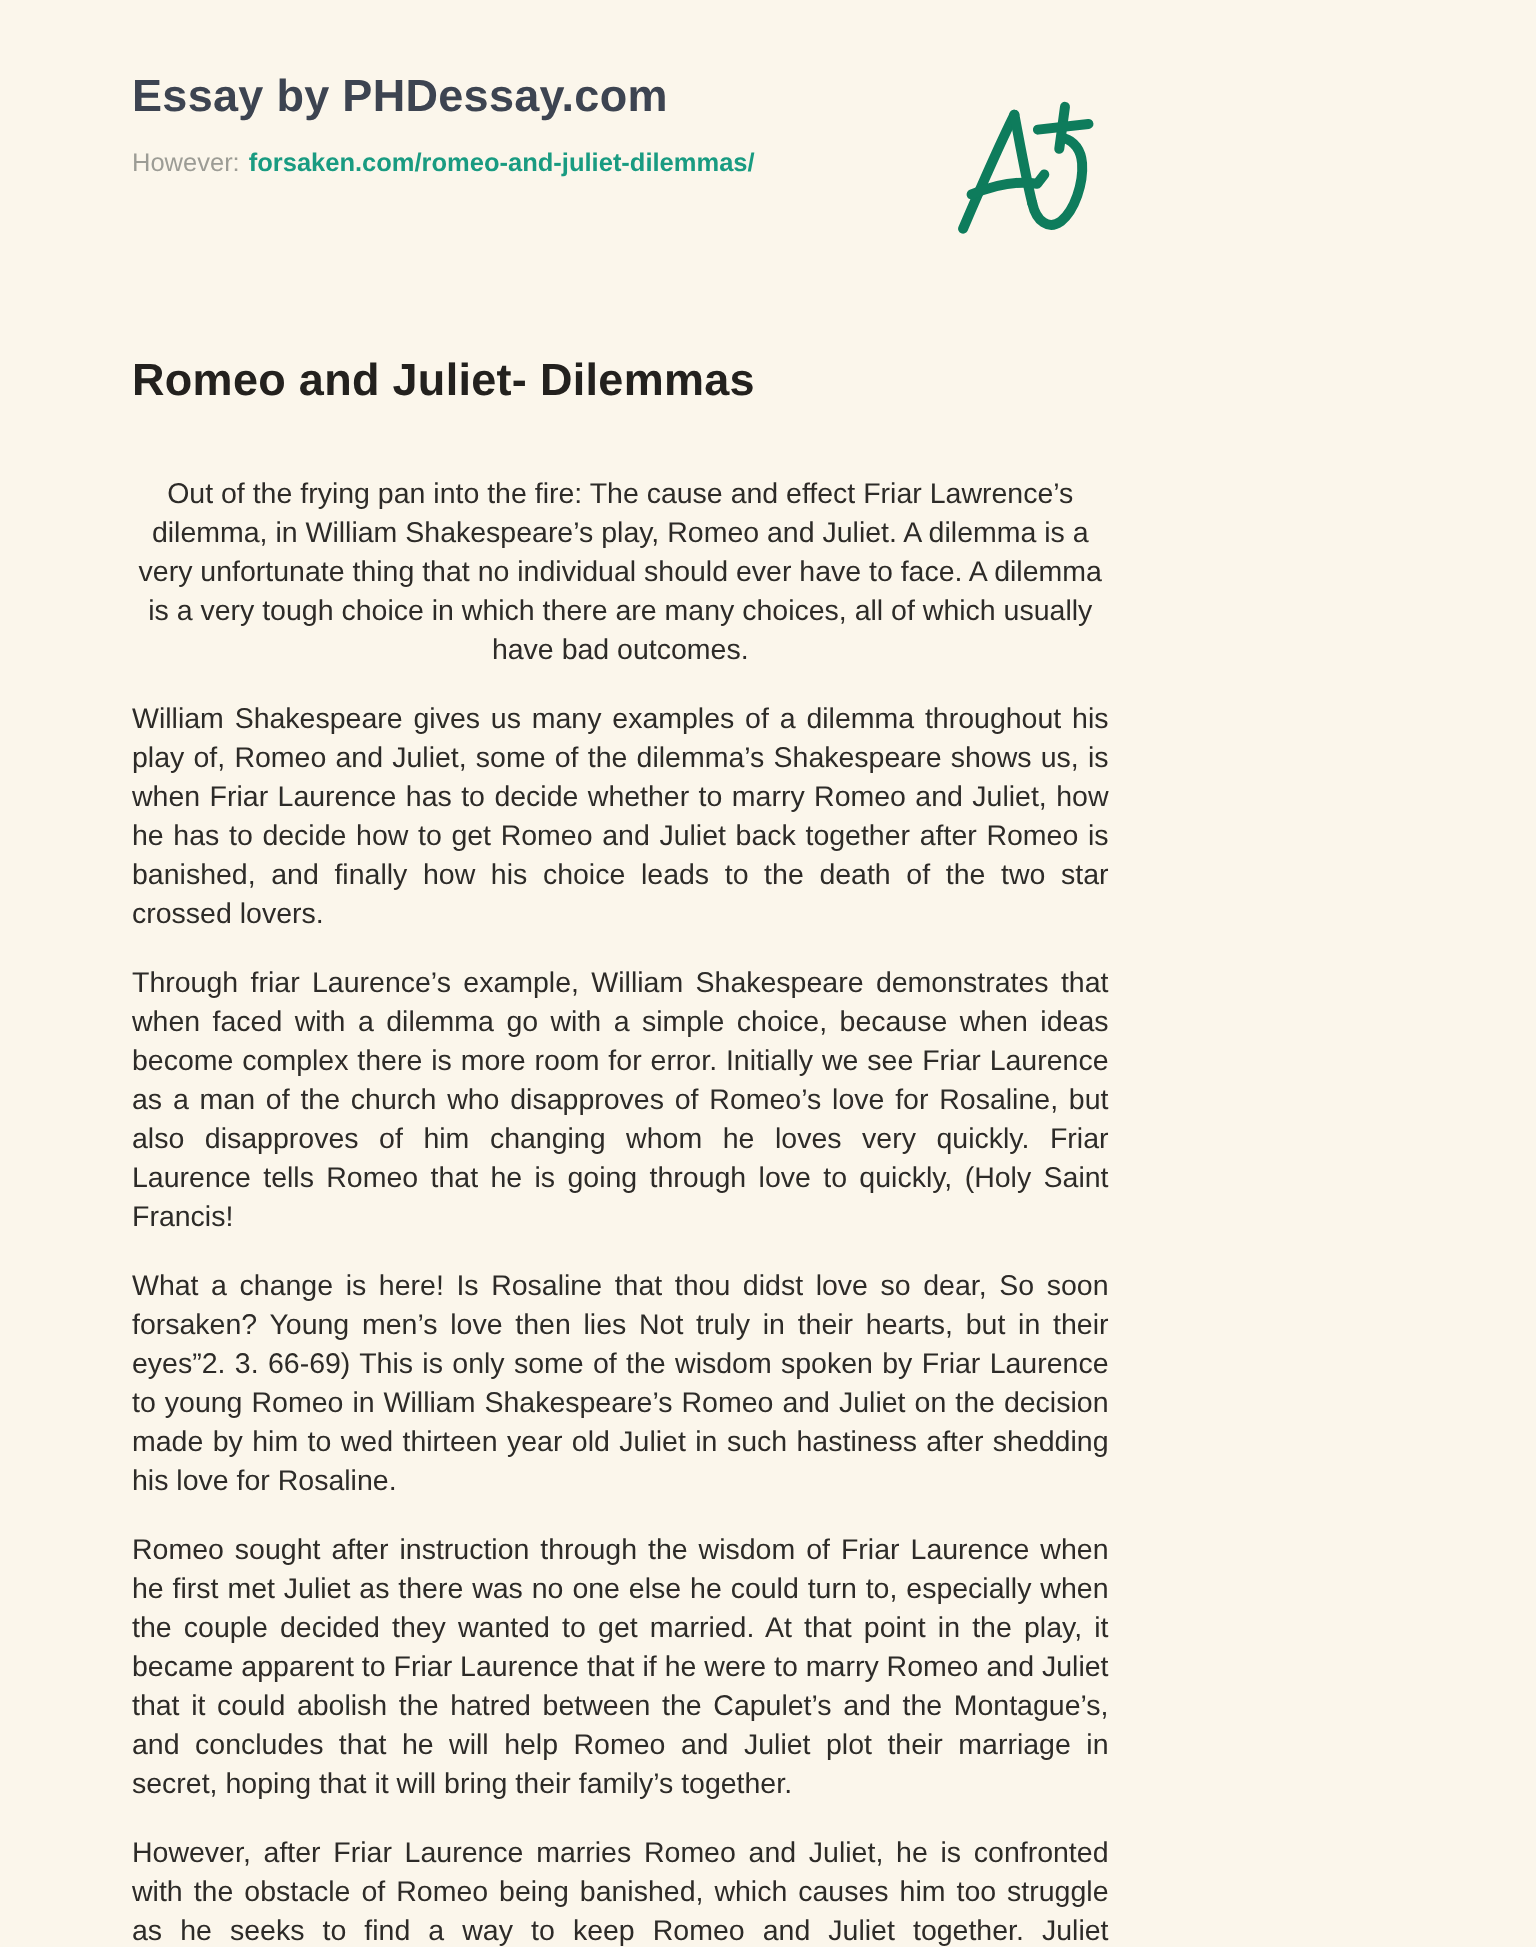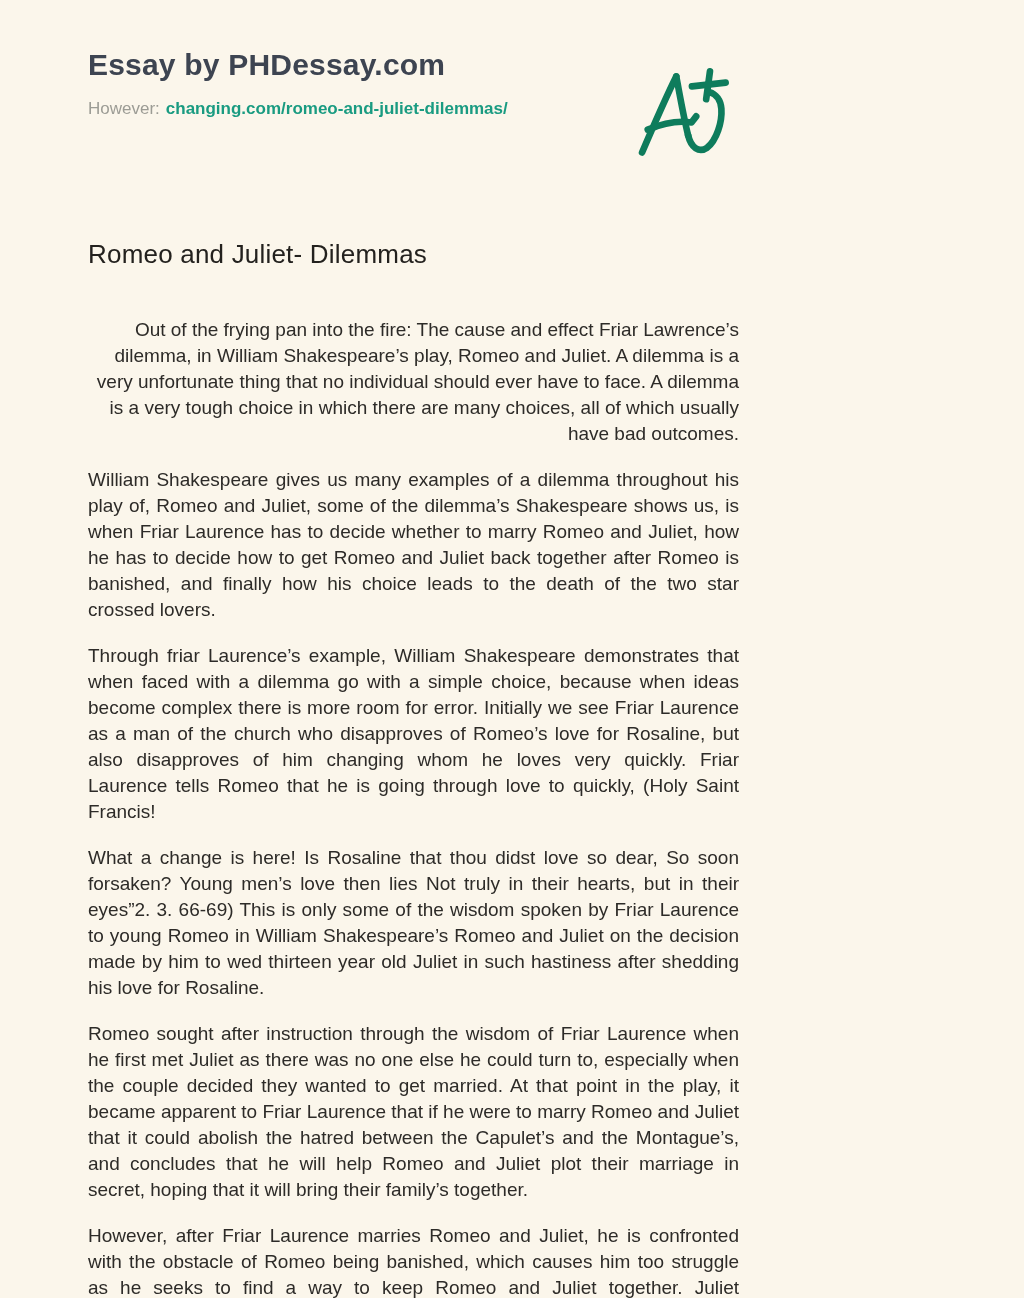--- a/index.html
+++ b/index.html
@@ -56,57 +56,57 @@
     color: var(--logo-green, #0E7C5C);
     flex: 0 0 auto;
   }
   .logo svg {
     width: 100%;
     height: 100%;
     display: block;
   }
   .essay-title {
     margin: 76px 0 0 0;
-    font-size: 26px;
+    font-size: 30px;
     line-height: 34px;
-    font-weight: 400;
+    font-weight: 700;
     color: var(--title-text, #23211E);
     letter-spacing: 0.2px;
   }
   .content {
     margin-top: 46px;
   }
   .content p {
     margin: 0 0 20px 0;
     font-size: 19px;
     line-height: 26px;
     color: var(--body-text, #2D2B28);
     text-align: justify;
   }
   .content p.p-first {
-    text-align: right;
+    text-align: center;
   }
   .content p.p-last {
     text-align: justify;
     text-align-last: justify;
     margin-bottom: 0;
     white-space: nowrap;
     overflow: hidden;
   }
 </style>
 </head>
 <body>
 
 <div class="page">
 
   <header class="header-row">
     <div class="header-left">
       <div class="site-title">Essay by PHDessay.com</div>
       <div class="source-line">
-        <span class="source-label">However:</span><a class="source-link">changing.com/romeo-and-juliet-dilemmas/</a>
+        <span class="source-label">However:</span><a class="source-link">forsaken.com/romeo-and-juliet-dilemmas/</a>
       </div>
     </div>
 
     <div class="logo">
       <svg viewBox="0 0 100 100" fill="none" stroke="currentColor" stroke-width="7" stroke-linecap="round" stroke-linejoin="round" aria-hidden="true">
 
         <path d="M 9 91 C 21 63 34 33 45 11"></path>
 
         <path d="M 45 11 C 49 32 53 55 57.5 73"></path>
 

